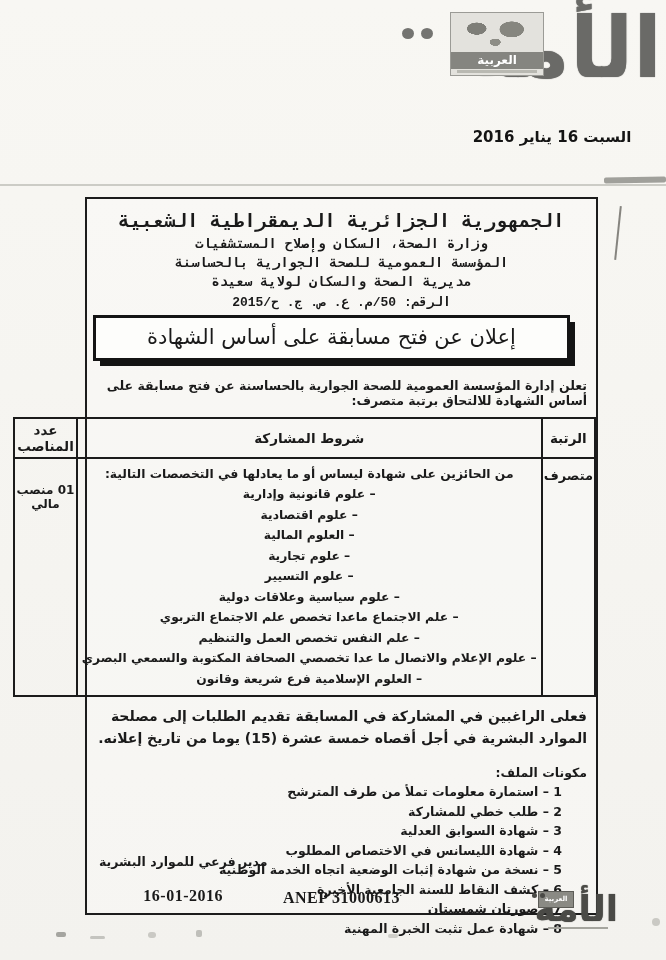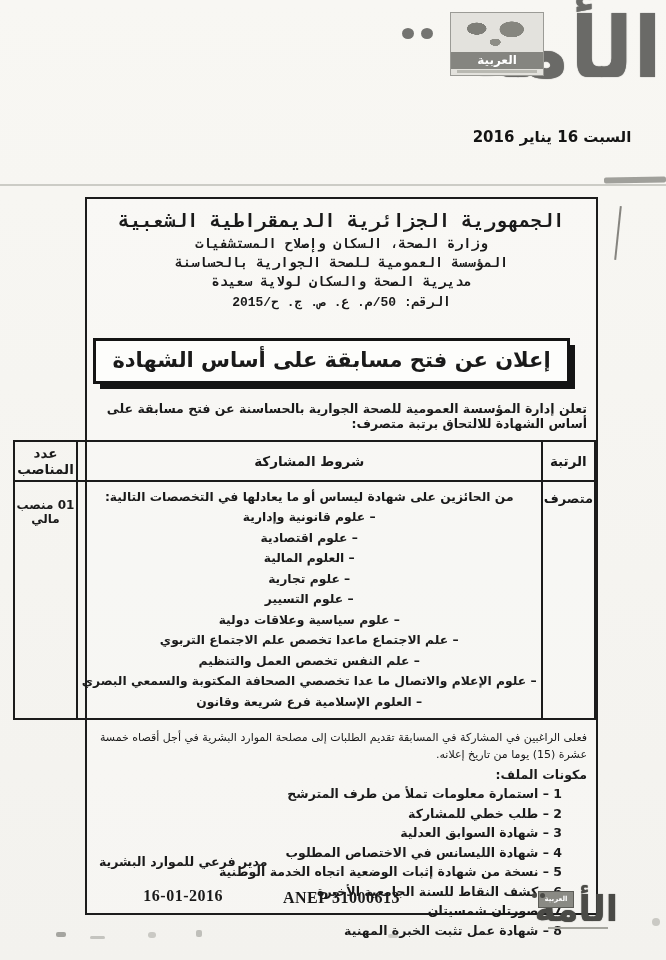--- a/index.html
+++ b/index.html
@@ -25,34 +25,34 @@
   .edge-smudge{position:absolute;top:177px;left:604px;width:62px;height:6px;background:#83837d;opacity:.75;transform:rotate(-1deg);border-radius:2px;}
   .pen-mark{position:absolute;top:206px;left:617px;width:2px;height:54px;background:#55544f;opacity:.7;transform:rotate(6deg);}
 
   
   .doc{position:absolute;left:85px;top:197px;width:509px;height:714px;border:2px solid #1c1c1c;direction:rtl;background:rgba(255,255,255,0.25);}
   .doc-header{margin-top:10px;text-align:center;font-family:Liberation Mono, monospace;}
   .doc-h1{font-size:19px;font-weight:bold;line-height:26px;}
   .doc-h2{font-size:13.5px;font-weight:bold;line-height:19px;}
   .doc-ref{font-size:13px;font-weight:bold;line-height:19px;margin-top:1px;}
 
-  .banner{margin:26px 26px 0 6px;border:3px solid #141414;box-shadow:6px 6px 0 -1px #141414;background:#fdfdfb;text-align:center;font-size:21px;font-weight:bold;padding:7px 0 9px;}
+  .banner{margin:3px 26px 0 6px;border:3px solid #141414;box-shadow:6px 6px 0 -1px #141414;background:#fdfdfb;text-align:center;font-size:21px;font-weight:normal;padding:7px 0 9px;}
 
   .intro{margin:17px 9px 0 8px;font-size:12.5px;font-weight:bold;text-align:right;}
 
   table.cond{width:100%;border-collapse:collapse;margin-top:9px;}
   table.cond th,table.cond td{border:2px solid #1b1b1b;}
   table.cond th{font-size:13.5px;font-weight:bold;padding:3px 2px;text-align:center;}
   td.rank-cell{width:58px;vertical-align:top;text-align:center;font-size:13px;font-weight:bold;padding-top:9px;}
-  td.pos-cell{width:72px;vertical-align:top;text-align:center;font-size:12px;font-weight:bold;padding-top:16px;}
+  td.pos-cell{width:72px;vertical-align:top;text-align:center;font-size:12px;font-weight:bold;padding-top:24px;}
   td.cond-cell{vertical-align:top;padding:5px 4px 6px;}
   .cond-intro{text-align:center;font-size:12.3px;font-weight:bold;line-height:20px;}
   .spec{text-align:center;font-size:12.3px;font-weight:bold;line-height:20.5px;white-space:nowrap;}
 
-  .apply-par{margin:9px 9px 4px 10px;font-size:11px;font-weight:normal;text-align:right;line-height:1.55;}
+  .apply-par{margin:9px 9px 16px 10px;font-size:14px;font-weight:bold;text-align:right;line-height:1.55;}
   .file-heading{margin:1px 9px 0;font-size:12.5px;font-weight:bold;text-align:right;}
   .file-list{margin:2px 34px 0 0;}
   .file-item{font-size:12.5px;font-weight:bold;text-align:right;line-height:19.5px;}
 
   .signature{position:absolute;left:12px;bottom:8px;text-align:center;direction:rtl;}
   .sig-title{font-size:12.5px;font-weight:bold;}
   .sig-date{font-family:"Liberation Serif",serif;font-size:16px;font-weight:bold;margin-top:18px;letter-spacing:.5px;}
   .anep{position:absolute;left:0;width:100%;bottom:6px;text-align:center;font-family:"Liberation Serif",serif;font-size:16px;font-weight:bold;letter-spacing:.5px;direction:ltr;}
 
   

